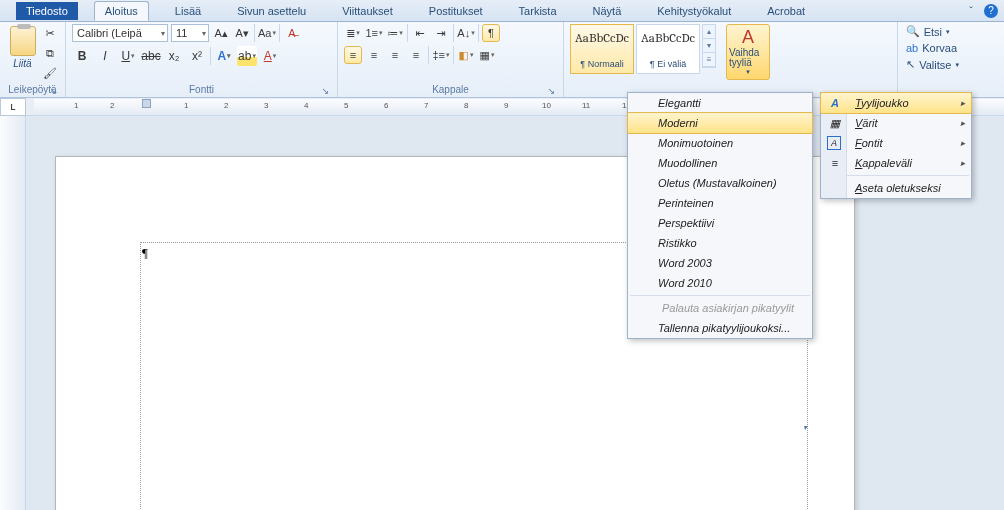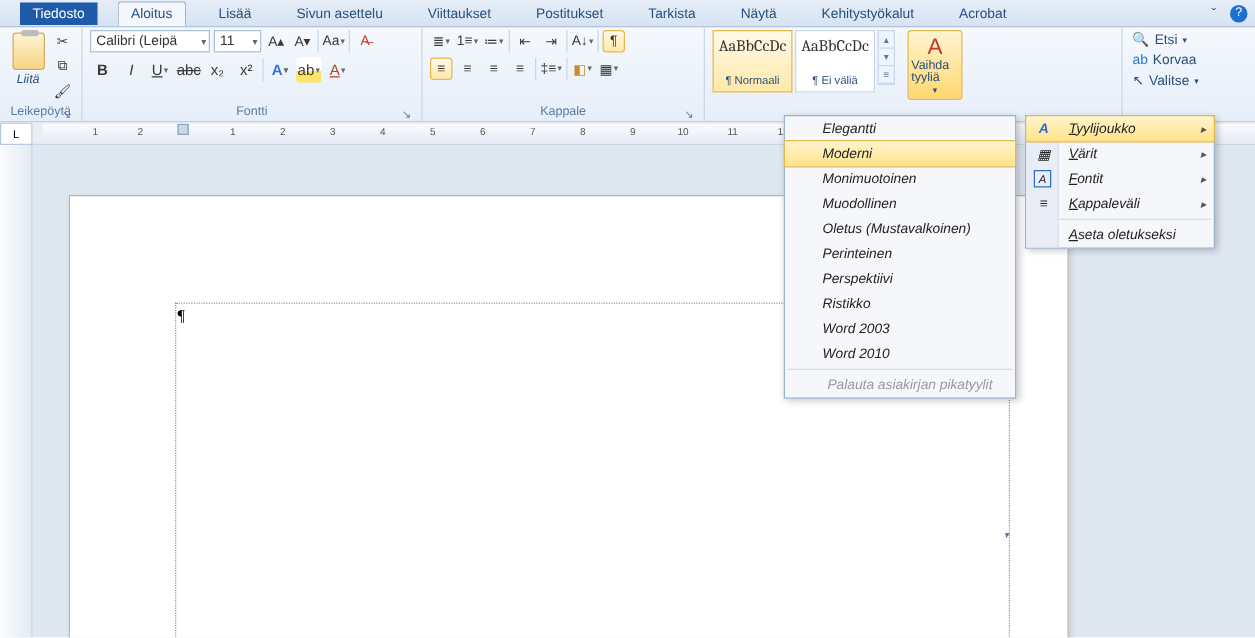--- a/index.html
+++ b/index.html
@@ -273,20 +273,23 @@
   <div class="mitem">Perinteinen</div>
   <div class="mitem">Perspektiivi</div>
   <div class="mitem">Ristikko</div>
   <div class="mitem">Word 2003</div>
   <div class="mitem">Word 2010</div>
   <div class="thumb">▾</div>
   <hr>
   <div class="mitem disabled">
       <span>Palauta asiakirjan pikatyylit</span>
     </div>
+  <div class="mitem">
+      <span>Tallenna pikatyylijoukoksi...</span>
+    </div>
 </div>
 
 <div class="menu submenu hasstrip">
   <div class="iconstrip"></div>
   <div class="mitem hov sub">
     <span class="micon" style="color:#2a6fc9;font-weight:bold">A</span>
     <span><u class="ak">T</u><span></span>yylijoukko</span>
   </div>
   <div class="mitem sub">
     <span class="micon">▦</span>

